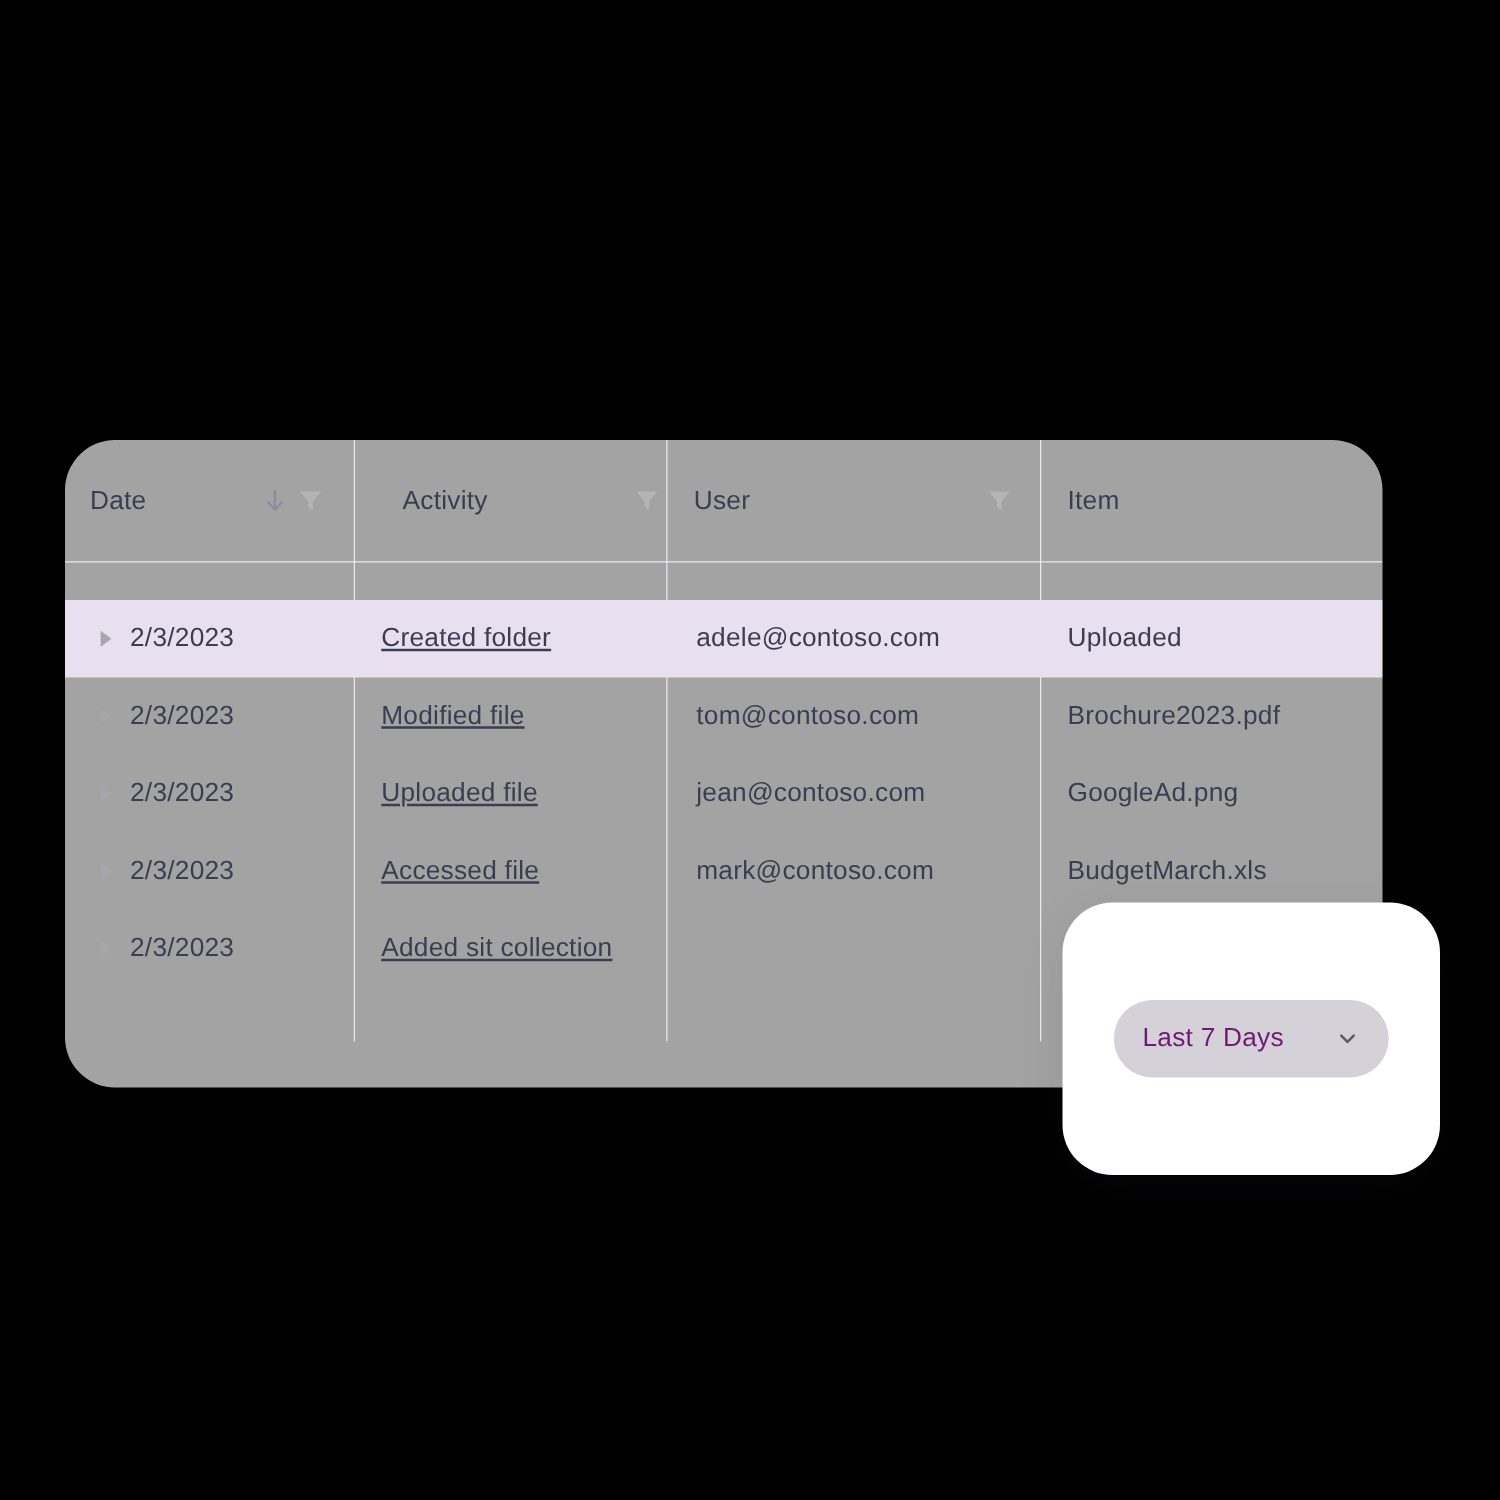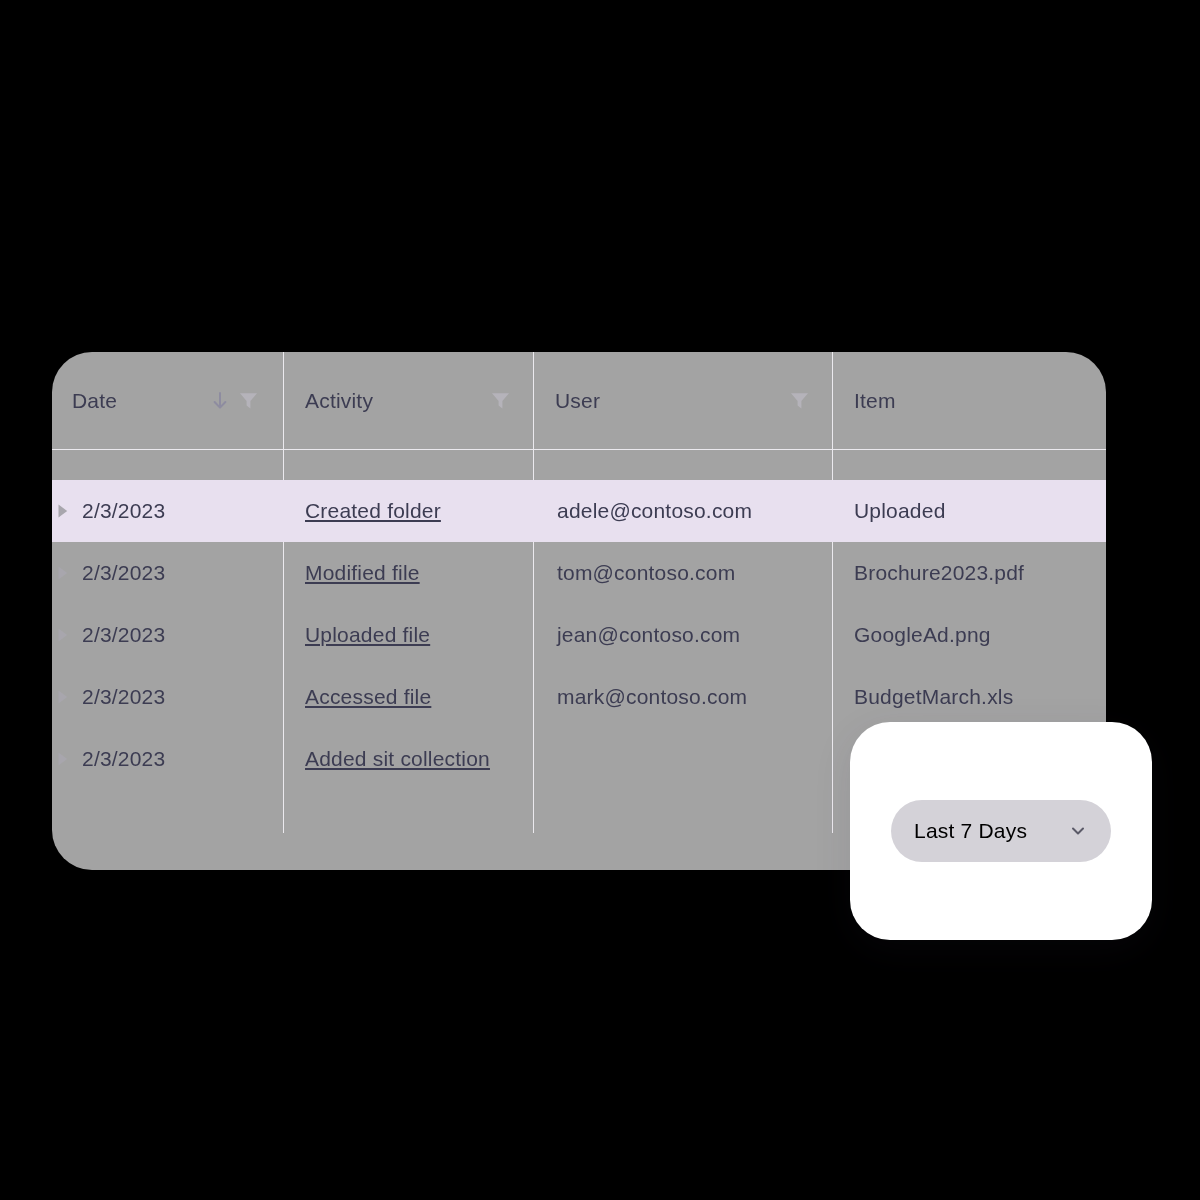--- a/index.html
+++ b/index.html
@@ -53,21 +53,21 @@
     height: 97px;
   }
   .th {
     position: absolute;
     top: 0;
     height: 97px;
     display: flex;
     align-items: center;
   }
   .th.c0 { left: 0;     width: 231px; }
-  .th.c1 { left: 231px; width: 250px; }
+  .th.c1 { left: 248px; width: 250px; }
   .th.c2 { left: 481px; width: 299px; }
   .th.c3 { left: 780px; width: 274px; }
 
   .th-label {
     font-size: 21px;
     color: #3c3c52;
     letter-spacing: .2px;
     padding-left: 20px;
   }
   .th.c0 .th-label { padding-left: 20px; }
@@ -123,21 +123,21 @@
   .cell {
     position: absolute;
     height: 62px;
     display: flex;
     align-items: center;
     font-size: 21px;
     color: #3c3c52;
     letter-spacing: .2px;
     white-space: nowrap;
   }
-  .cell.c0 { left: 0;     width: 231px; }
+  .cell.c0 { left: 0;     width: 231px; padding-left: 22px; }
   .cell.c1 { left: 231px; width: 250px; padding-left: 22px; text-decoration: underline; }
   .cell.c2 { left: 481px; width: 299px; padding-left: 24px; }
   .cell.c3 { left: 780px; width: 274px; padding-left: 22px; }
 
   .expander {
     width: 22px;
     height: 22px;
     display: flex;
     align-items: center;
     justify-content: center;
@@ -167,21 +167,21 @@
     background: #d4d2d8;
     border-radius: 31px;
     display: flex;
     align-items: center;
     justify-content: space-between;
     padding: 0 22px 0 23px;
     cursor: pointer;
   }
   .range-pill-label {
     font-size: 21px;
-    color: #000000;
+    color: #701a75;
     letter-spacing: .2px;
   }
   .pill-chevron {
     display: flex;
     align-items: center;
     justify-content: center;
     width: 22px;
     height: 22px;
   }
 </style>

